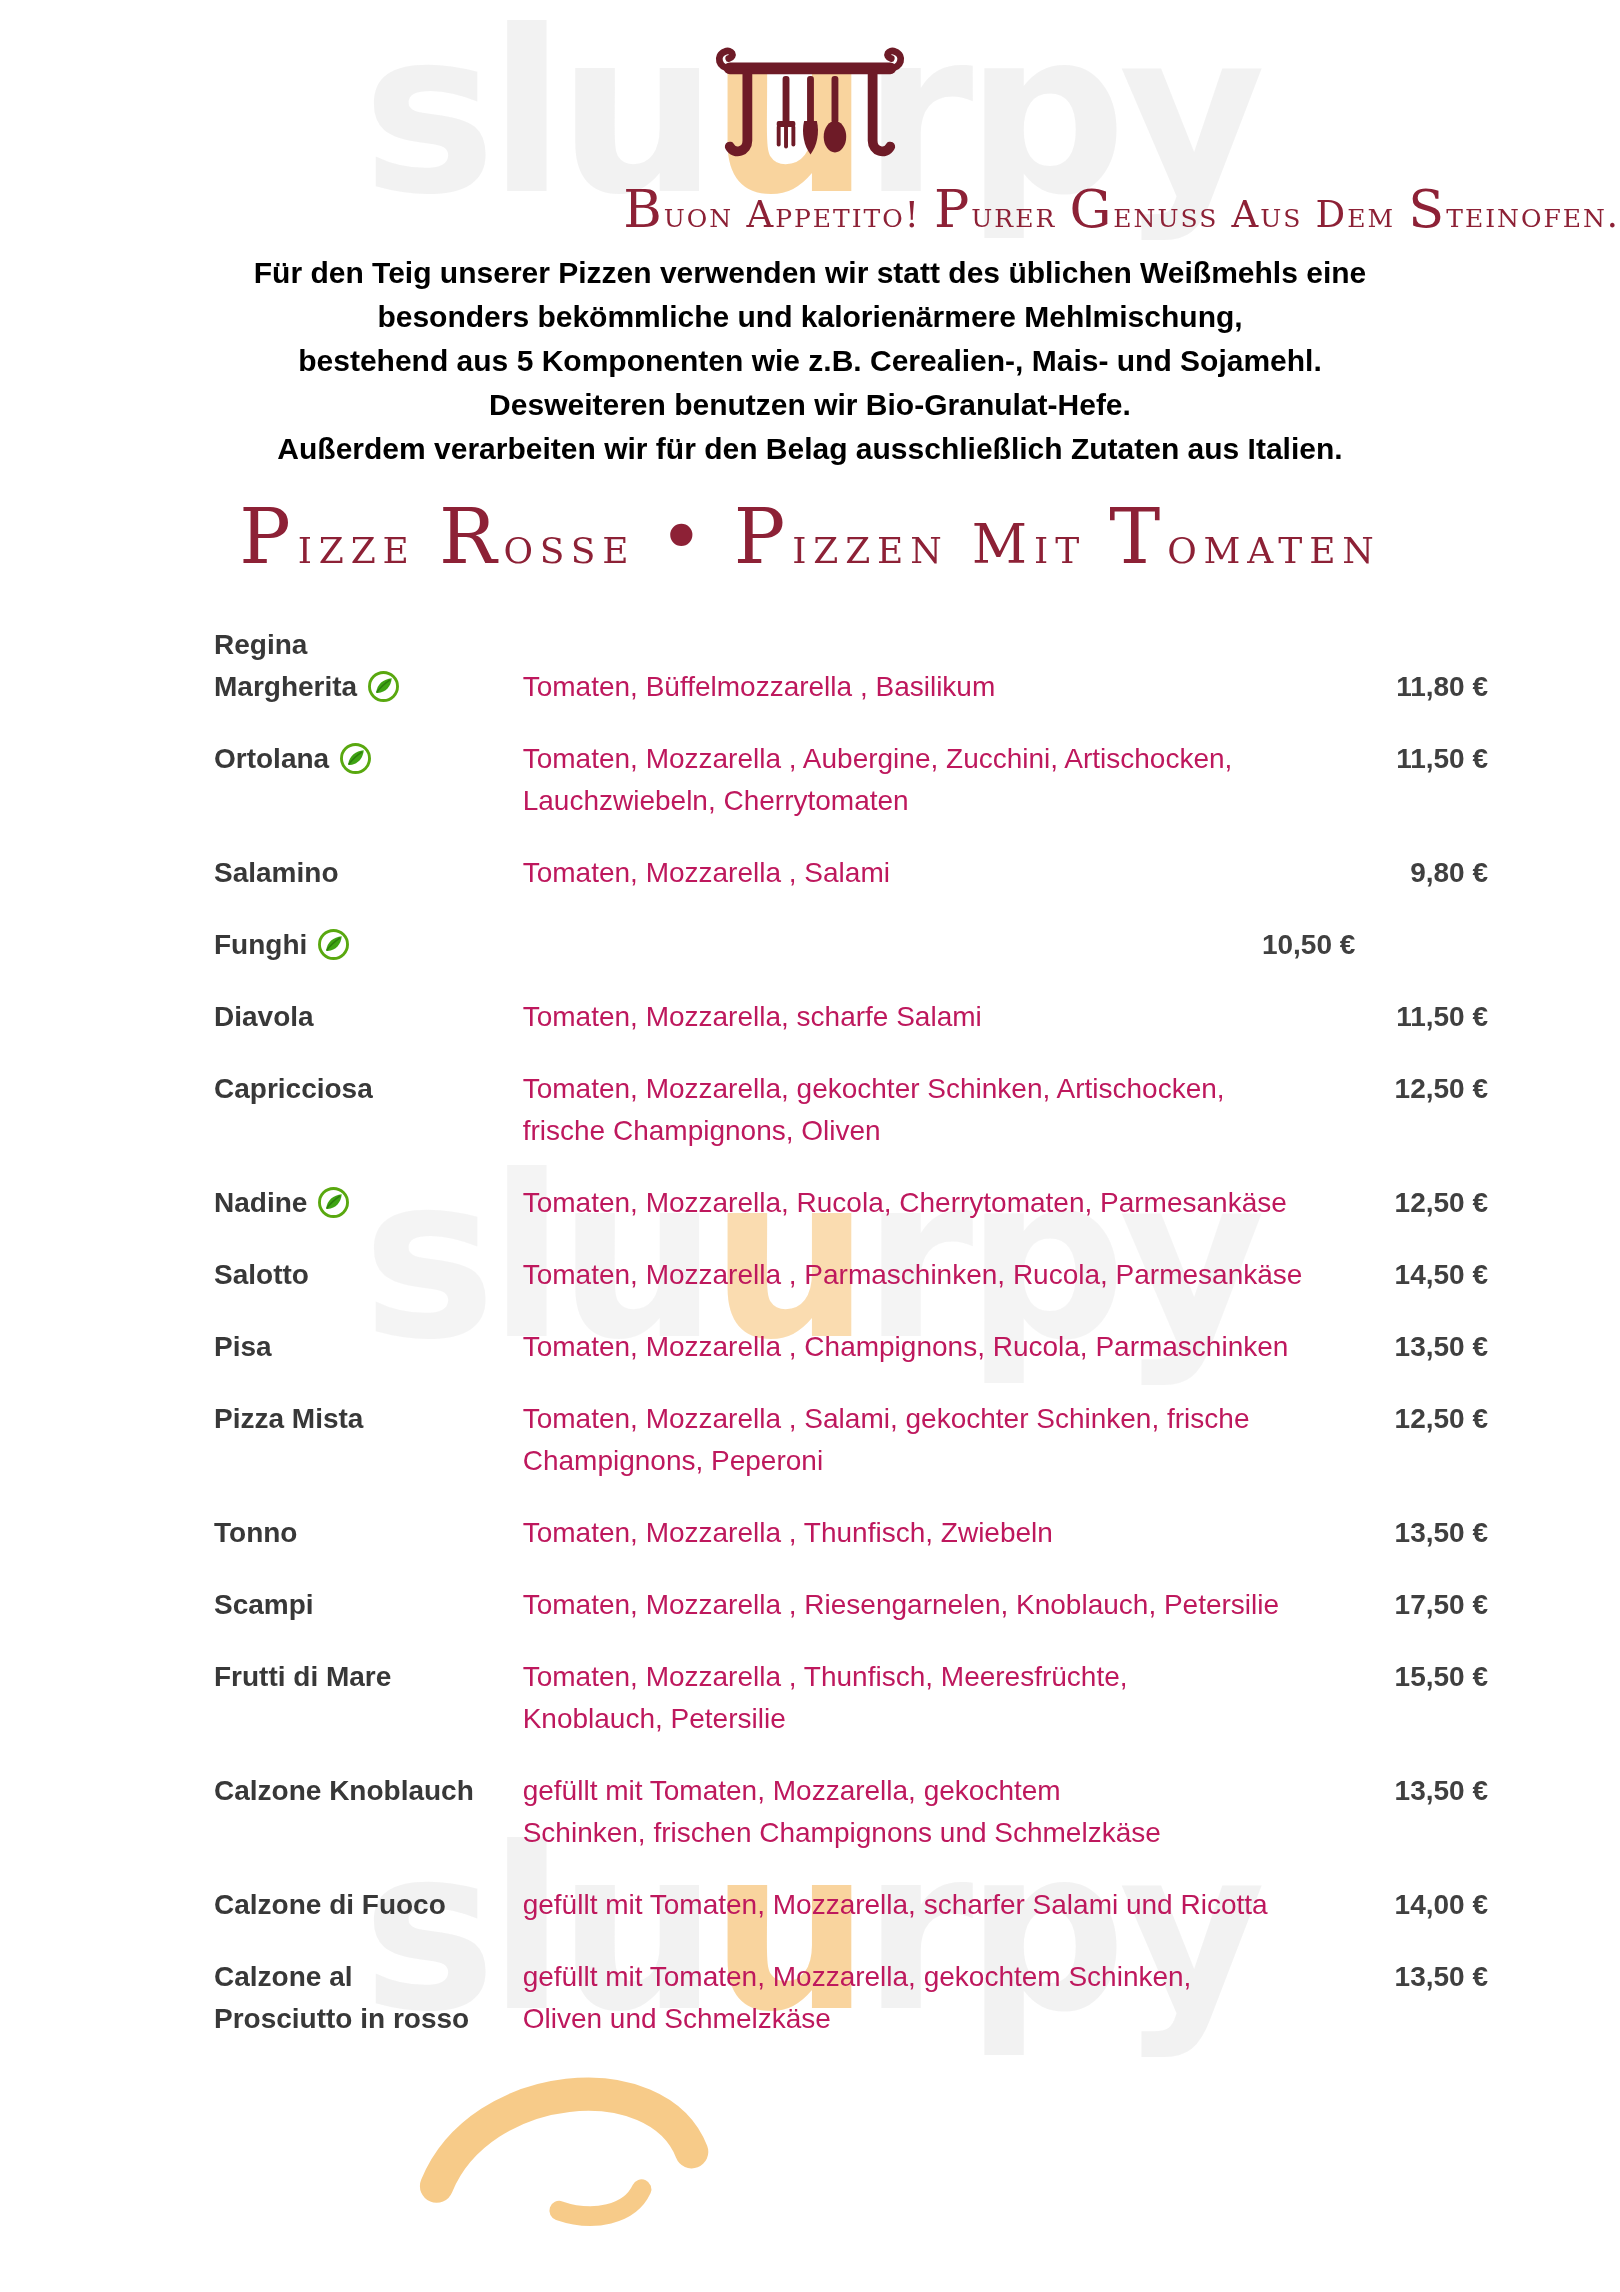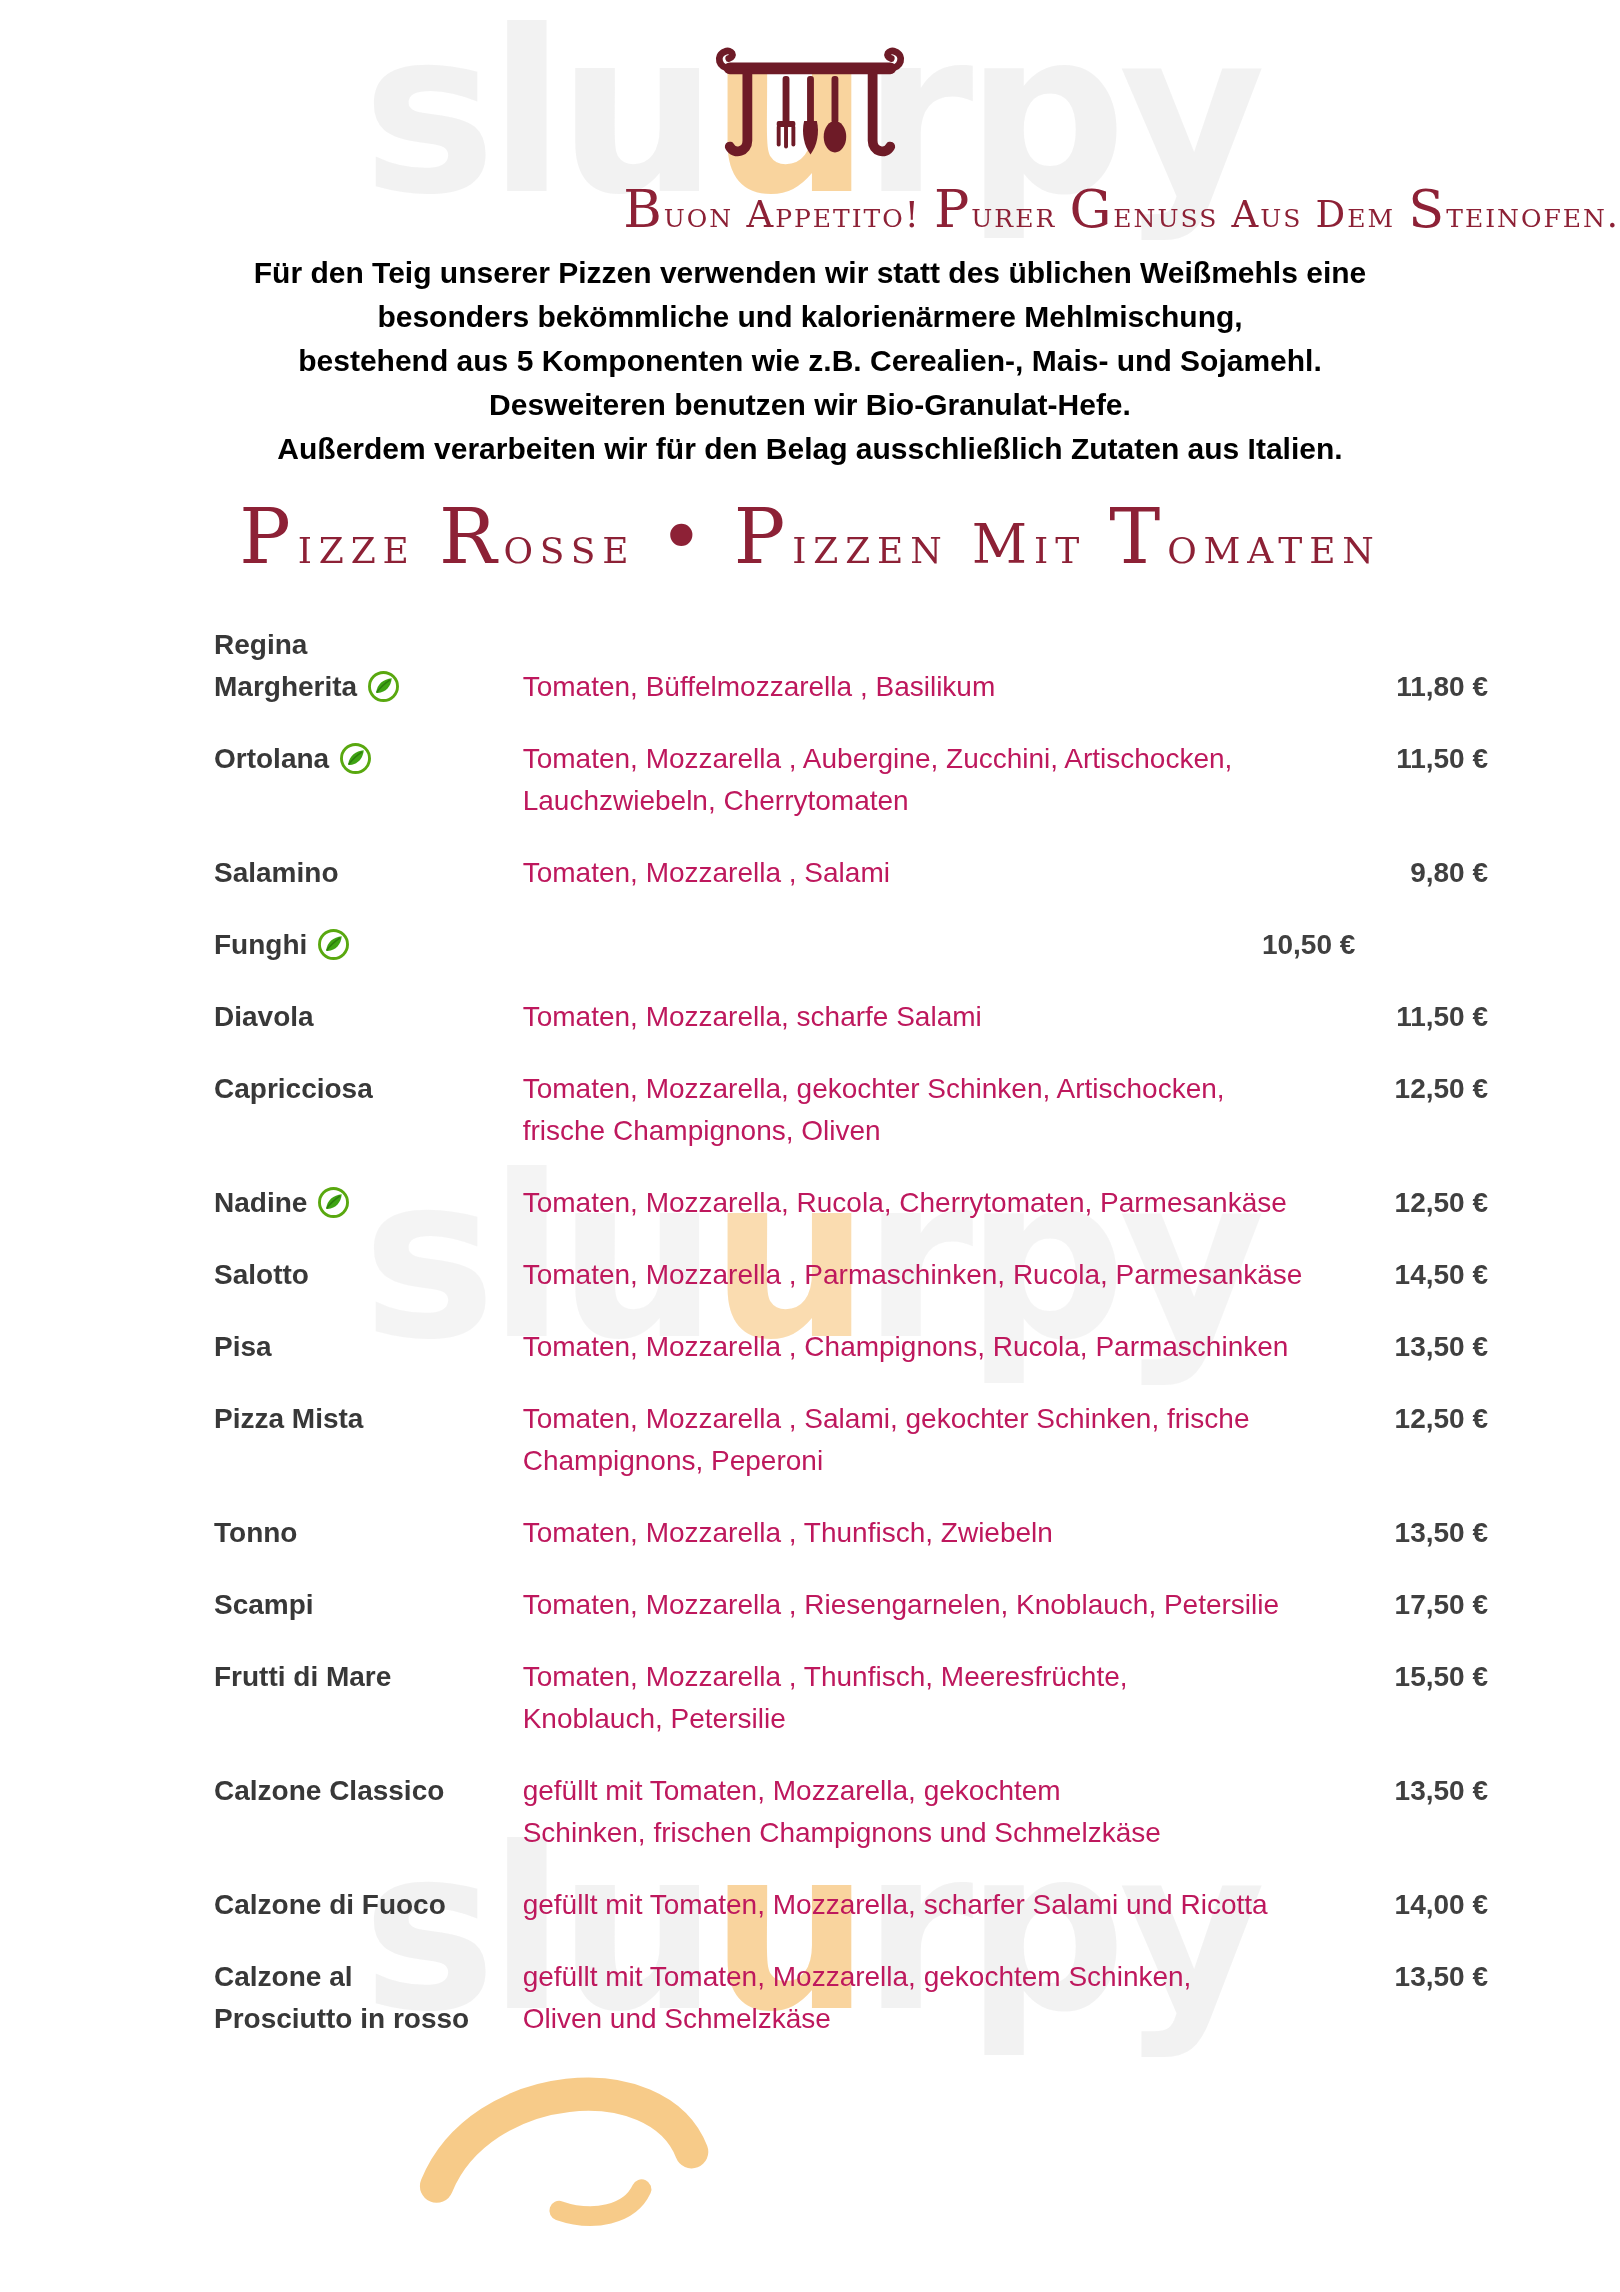--- a/index.html
+++ b/index.html
@@ -222,21 +222,21 @@
   </div>
 
   <div class="menu-row">
     <div class="name-cell"><span>Frutti di Mare</span></div>
     <div class="desc-cell">Tomaten, Mozzarella , Thunfisch, Meeresfrüchte,
 Knoblauch, Petersilie</div>
     <div class="price-cell">15,50 €</div>
   </div>
 
   <div class="menu-row">
-    <div class="name-cell"><span>Calzone Classico</span></div>
+    <div class="name-cell"><span>Calzone Knoblauch</span></div>
     <div class="desc-cell">gefüllt mit Tomaten, Mozzarella, gekochtem
 Schinken, frischen Champignons und Schmelzkäse</div>
     <div class="price-cell">13,50 €</div>
   </div>
 
   <div class="menu-row">
     <div class="name-cell"><span>Calzone di Fuoco</span></div>
     <div class="desc-cell">gefüllt mit Tomaten, Mozzarella, scharfer Salami  und Ricotta</div>
     <div class="price-cell">14,00 €</div>
   </div>

